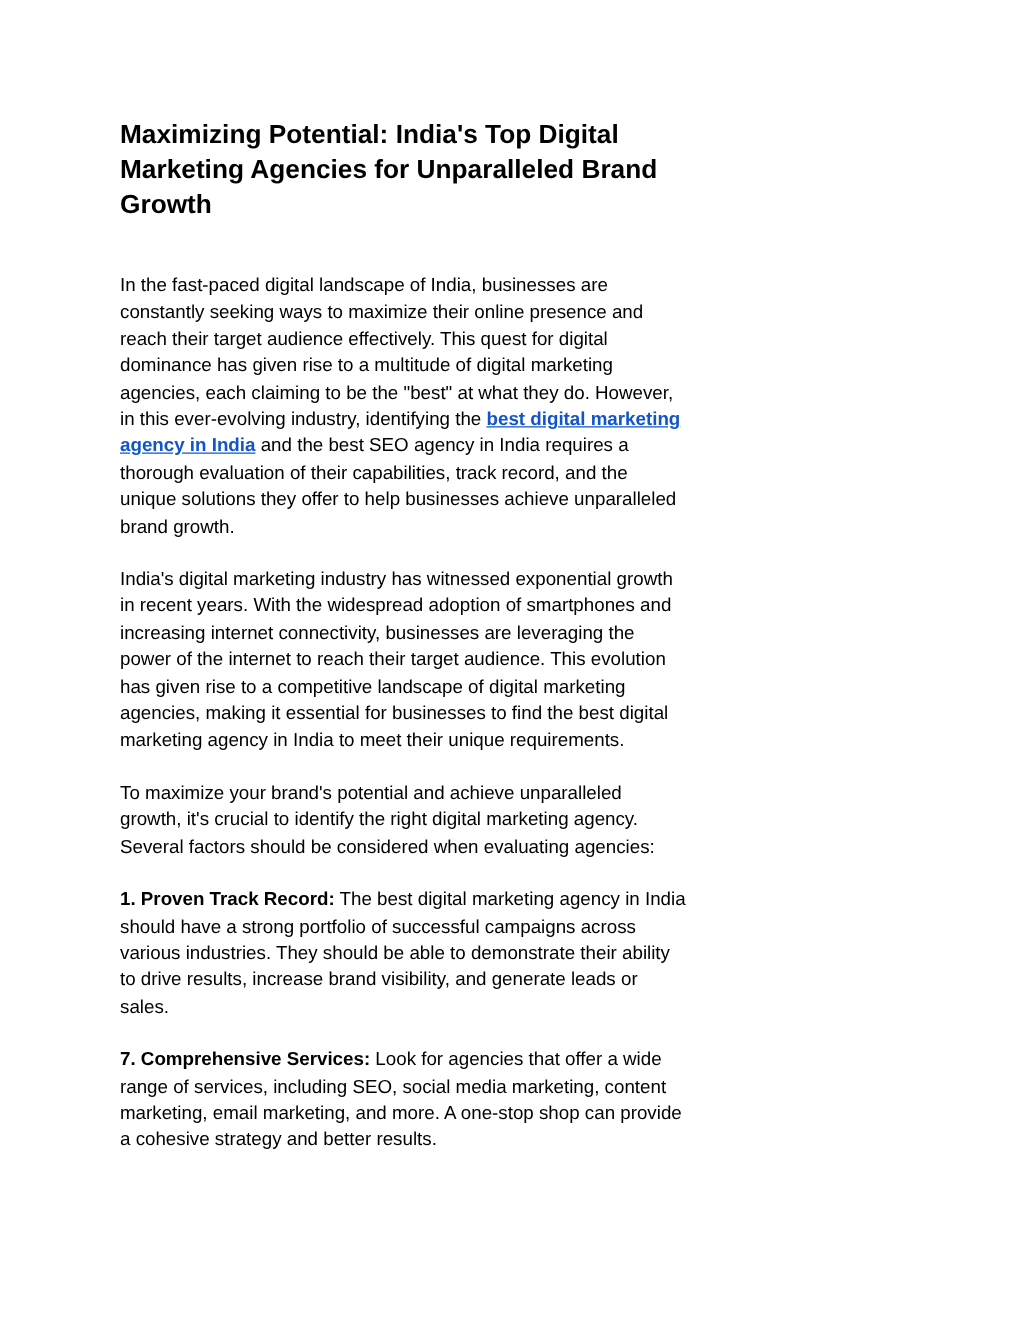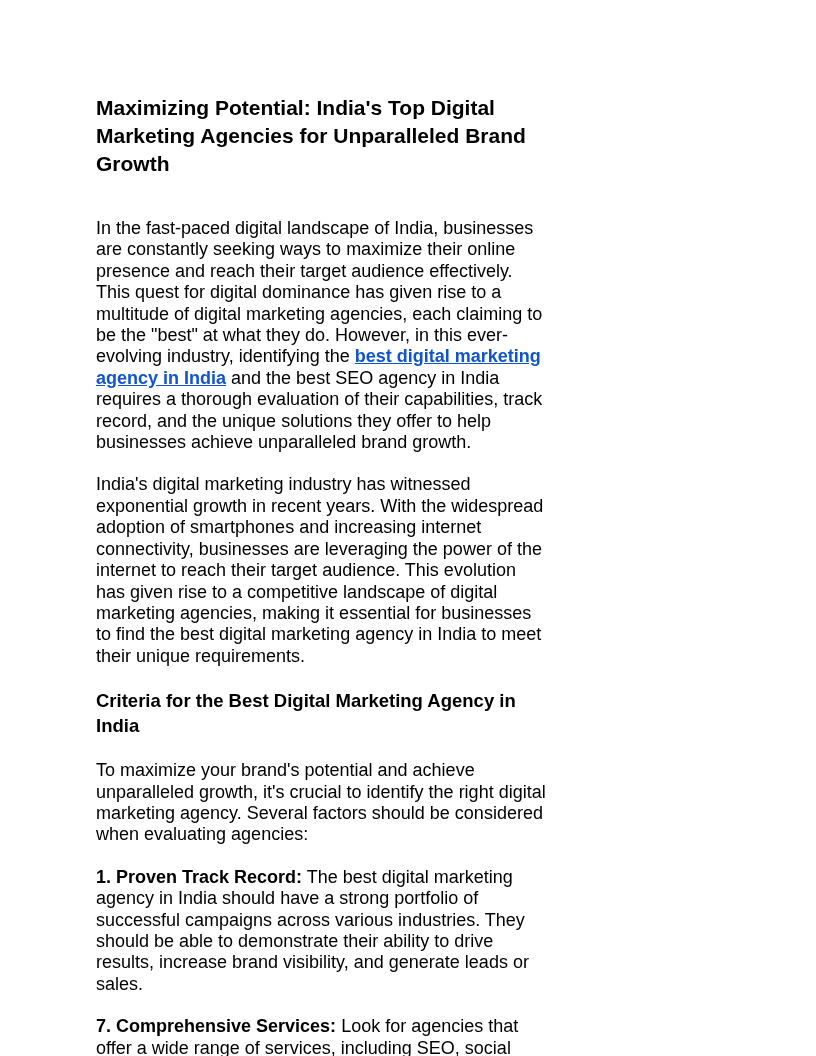--- a/index.html
+++ b/index.html
@@ -25,21 +25,21 @@
     color: #000000;
   }
   h2.section-heading {
     font-size: 18.5px;
     line-height: 25px;
     font-weight: bold;
     margin: 20px 0 22px 0;
     color: #000000;
   }
   p.body-para {
-    font-size: 18px;
+    font-size: 15px;
     line-height: 21.4px;
     margin: 2px 0 21px 0;
     color: #000000;
   }
   a.doc-link {
     font-weight: bold;
     text-decoration: underline;
     cursor: pointer;
   }
   .bold-lead {
@@ -53,21 +53,20 @@
 <div class="page">
 
   <h1 class="doc-title">Maximizing Potential: India's Top Digital Marketing Agencies for Unparalleled Brand Growth</h1>
 
 
   <p class="body-para"><span>In the fast-paced digital landscape of India, businesses are constantly seeking ways to maximize their online presence and reach their target audience effectively. This quest for digital dominance has given rise to a multitude of digital marketing agencies, each claiming to be the "best" at what they do. However, in this ever-evolving industry, identifying the </span><a class="doc-link" style="color: rgb(17, 85, 204);">best digital marketing agency in India</a><span> and the best SEO agency in India requires a thorough evaluation of their capabilities, track record, and the unique solutions they offer to help businesses achieve unparalleled brand growth.</span></p>
 
 
   <p class="body-para">India's digital marketing industry has witnessed exponential growth in recent years. With the widespread adoption of smartphones and increasing internet connectivity, businesses are leveraging the power of the internet to reach their target audience. This evolution has given rise to a competitive landscape of digital marketing agencies, making it essential for businesses to find the best digital marketing agency in India to meet their unique requirements.</p>
 
-  <h2 class="section-heading">Criteria for the Best Digital Marketing Agency in India</h2>
 
   <p class="body-para">To maximize your brand's potential and achieve unparalleled growth, it's crucial to identify the right digital marketing agency. Several factors should be considered when evaluating agencies:</p>
 
   <p class="body-para"><span class="bold-lead">1. Proven Track Record:</span><span> The best digital marketing agency in India should have a strong portfolio of successful campaigns across various industries. They should be able to demonstrate their ability to drive results, increase brand visibility, and generate leads or sales.</span></p>
 
   <p class="body-para"><span class="bold-lead">7. Comprehensive Services:</span><span> Look for agencies that offer a wide range of services, including SEO, social media marketing, content marketing, email marketing, and more. A one-stop shop can provide a cohesive strategy and better results.</span></p>
 
 </div>
 
 </body></html>

